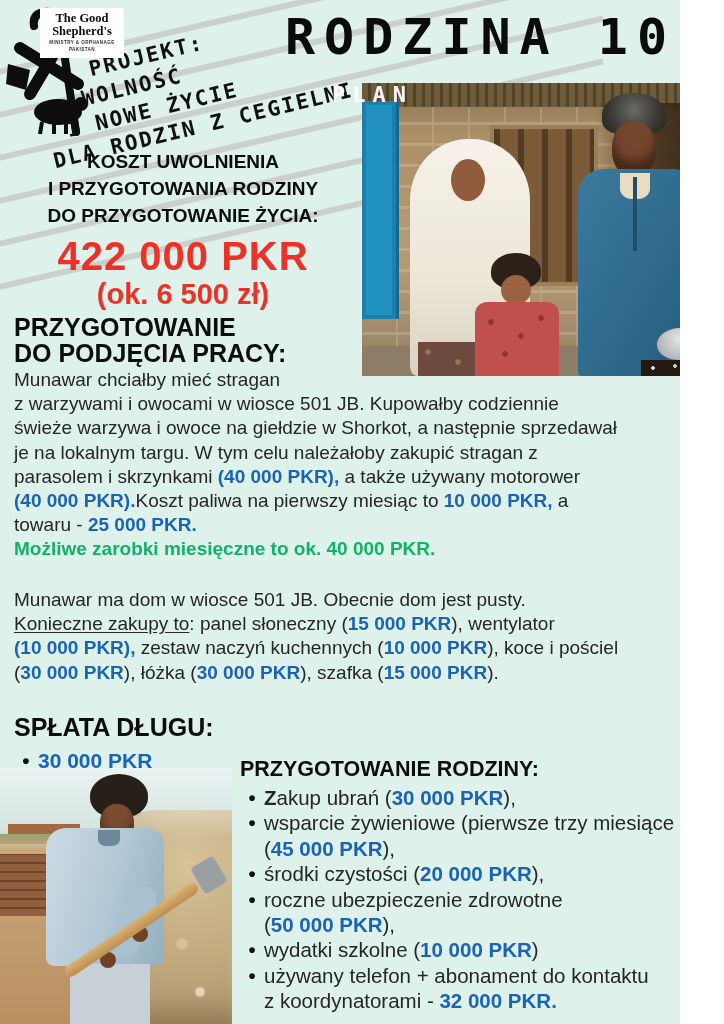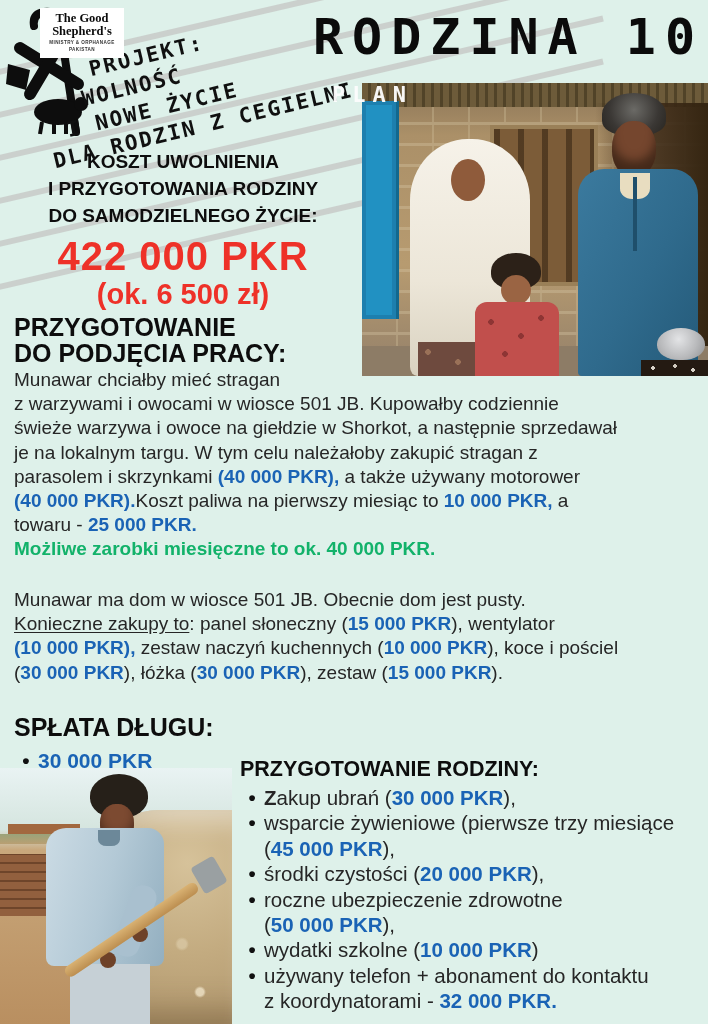--- a/index.html
+++ b/index.html
@@ -1,19 +1,19 @@
 <!DOCTYPE html>
 <html style="--bg: #def1ea; --red: #ee3128; --blue: #1a63b5; --green: #12b26a;"><head>
 <meta charset="utf-8">
 <style>
   html,body{margin:0;padding:0;background:#ffffff;}
   .poster{
-    position:relative;width:708px;height:1024px;overflow:hidden;
+    position:relative;width:654px;height:1024px;overflow:hidden;
     background:var(--bg,#def1ea);
-    font-family:"Liberation Sans",sans-serif;color:#222;
+    font-family:"Liberation Sans",sans-serif;color:#222;padding-left:26px;
   }
   
   .stripe{position:absolute;left:-40px;width:660px;height:6px;background:#c5c8c6;
     opacity:.8;transform:rotate(-13deg);transform-origin:left center;z-index:1;}
   .stripe.s1{top:78px}.stripe.s2{top:121px}.stripe.s3{top:164px}
   .stripe.s4{top:207px}.stripe.s5{top:250px}.stripe.s6{top:293px}
 
   
   .logo-icon{position:absolute;left:4px;top:4px;z-index:4}
   .logo-box{position:absolute;left:40px;top:8px;width:80px;background:#ffffff;
@@ -220,21 +220,21 @@
       <div class="shirt"></div>
     </div>
     <div class="fp-fire"></div>
     <div class="fp-pot"></div>
   </div>
 
   <div class="cost">
     <div>
         <div class="tline"><span>KOSZT UWOLNIENIA</span></div>
         <div class="tline"><span>I PRZYGOTOWANIA RODZINY</span></div>
-        <div class="tline"><span>DO SAMODZIELNEGO ŻYCIE:</span></div>
+        <div class="tline"><span>DO PRZYGOTOWANIE ŻYCIA:</span></div>
       </div>
     <div class="amount-pkr">422 000 PKR</div>
     <div class="amount-pln">(ok. 6 500 zł)</div>
   </div>
 
   <div class="section sec-work">
     <div class="sec-heading">
         <div class="tline"><span>PRZYGOTOWANIE</span></div>
         <div class="tline"><span>DO PODJĘCIA PRACY:</span></div>
       </div>
@@ -248,21 +248,21 @@
         <div class="tline"><span>towaru - </span><span class="s-blue">25 000 PKR.</span></div>
         <div class="tline"><span class="s-green">Możliwe zarobki miesięczne to ok. 40 000 PKR.</span></div>
       </div>
   </div>
 
   <div class="section sec-home">
     <div class="para">
         <div class="tline"><span>Munawar ma dom w wiosce 501 JB. Obecnie dom jest pusty.</span></div>
         <div class="tline"><span class="s-u">Konieczne zakupy to</span><span>: panel słoneczny (</span><span class="s-blue">15 000 PKR</span><span>), wentylator</span></div>
         <div class="tline"><span class="s-blue">(10 000 PKR),</span><span> zestaw naczyń kuchennych (</span><span class="s-blue">10 000 PKR</span><span>), koce i pościel</span></div>
-        <div class="tline"><span>(</span><span class="s-blue">30 000 PKR</span><span>), łóżka (</span><span class="s-blue">30 000 PKR</span><span>), zestaw (</span><span class="s-blue">15 000 PKR</span><span>).</span></div>
+        <div class="tline"><span>(</span><span class="s-blue">30 000 PKR</span><span>), łóżka (</span><span class="s-blue">30 000 PKR</span><span>), szafka (</span><span class="s-blue">15 000 PKR</span><span>).</span></div>
       </div>
   </div>
 
   <div class="section sec-debt">
     <div class="sec-heading">
         <div class="tline"><span>SPŁATA DŁUGU:</span></div>
       </div>
     <div class="items">
         <div class="li-row">
           <span class="dot">•</span>

